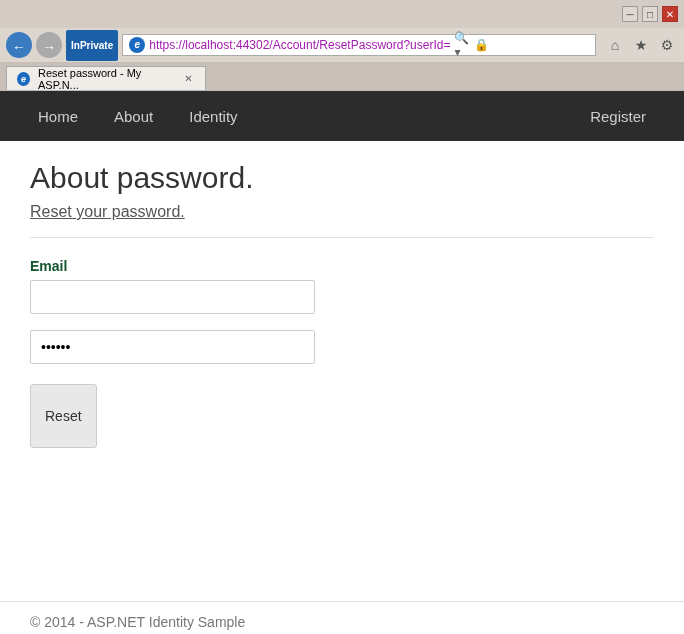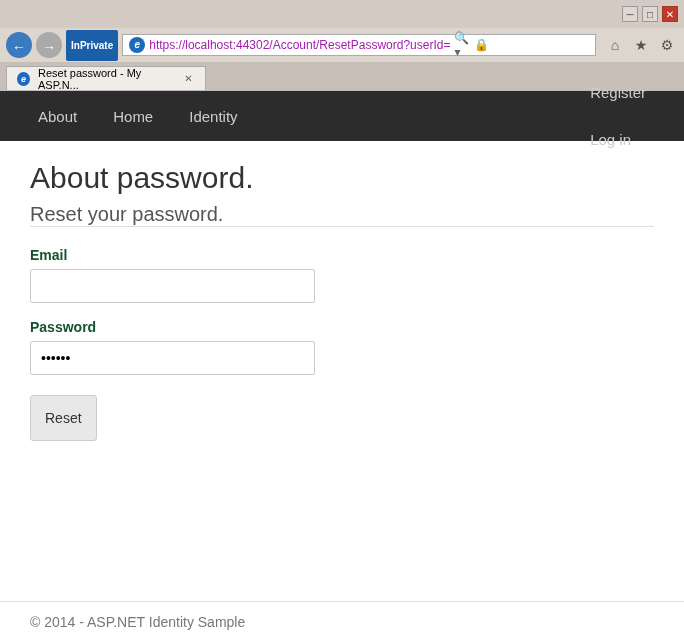--- a/index.html
+++ b/index.html
@@ -177,22 +177,24 @@
     }
 
     .page-title {
       font-size: 30px;
       font-weight: 300;
       color: #333;
       margin-bottom: 8px;
     }
 
     .page-subtitle {
-      font-size: 20px;
+      font-size: 16px;
       color: #555;
+      margin-bottom: 16px;
+      text-decoration: underline;
     }
 
     .divider {
       border: none;
       border-top: 1px solid #e0e0e0;
       margin-bottom: 20px;
     }
 
     .form-group {
       margin-bottom: 16px;
@@ -216,21 +218,21 @@
       border-radius: 2px;
       outline: none;
     }
 
     .form-input.active {
       border-color: #66afe9;
       box-shadow: 0 0 4px rgba(102, 175, 233, 0.6);
     }
 
     .reset-btn {
-      padding: 14px 14px;
+      padding: 23px 14px;
       font-size: 14px;
       background: #e8e8e8;
       border: 1px solid #ccc;
       border-radius: 3px;
       cursor: pointer;
       color: #333;
       margin-top: 4px;
     }
 
     .footer {
@@ -294,43 +296,41 @@
       <span class="ie-logo" style="width:14px;height:14px;font-size:9px;line-height:14px;">e</span>
       <span>Reset password - My ASP.N...</span>
       <span class="tab-close">✕</span>
     </div>
   </div>
 
 </div>
 
 <nav class="site-nav">
   <div class="site-nav-left">
+    <a class="nav-link">Home</a>
     <a class="nav-link">About</a>
-    <a class="nav-link">Home</a>
     <a class="nav-link">Identity</a>
   </div>
   <div class="site-nav-right">
     <a class="nav-link">Register</a>
-    <a class="nav-link">Log in</a>
   </div>
 </nav>
 
 <div class="page-content">
   <h1 class="page-title">About password.</h1>
   <p class="page-subtitle">Reset your password.</p>
   <hr class="divider">
 
   <form>
     <div class="form-group">
       <label class="form-label">Email</label>
       <input type="email" class="form-input" value="" style="">
     </div>
 
     <div class="form-group">
-      <label class="form-label">Password</label>
       <input type="password" class="form-input" value="123456" style="">
     </div>
 
 
     <button type="submit" class="reset-btn">Reset</button>
   </form>
 </div>
 
 <div class="footer">
   <span>© 2014 - ASP.NET Identity Sample</span>

